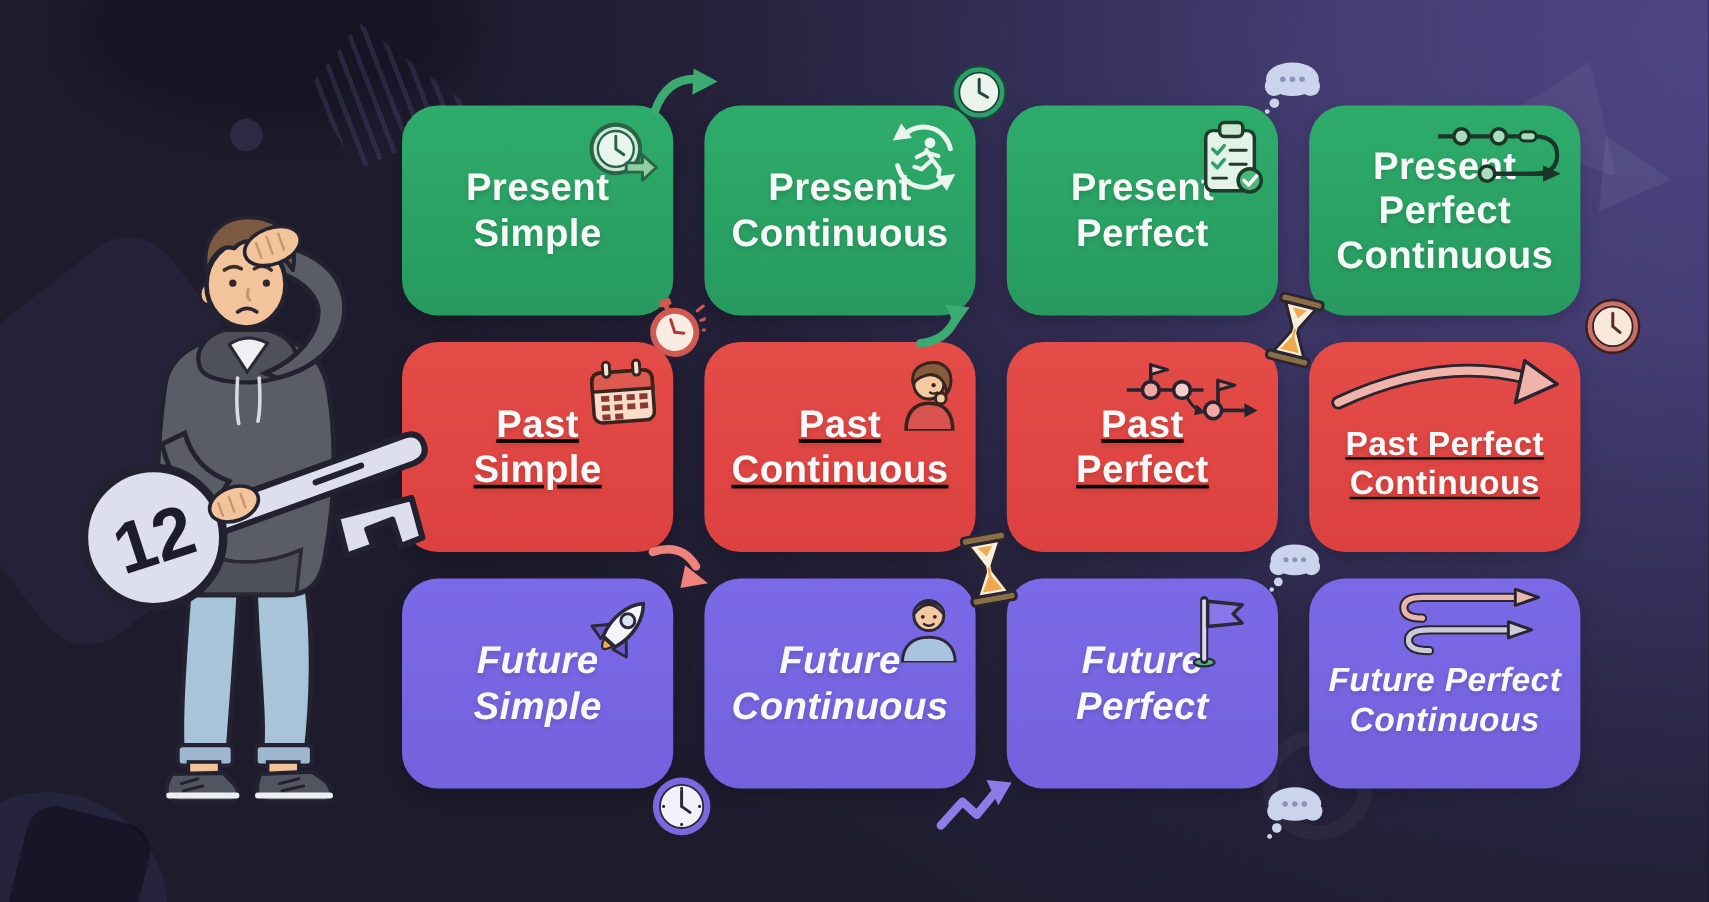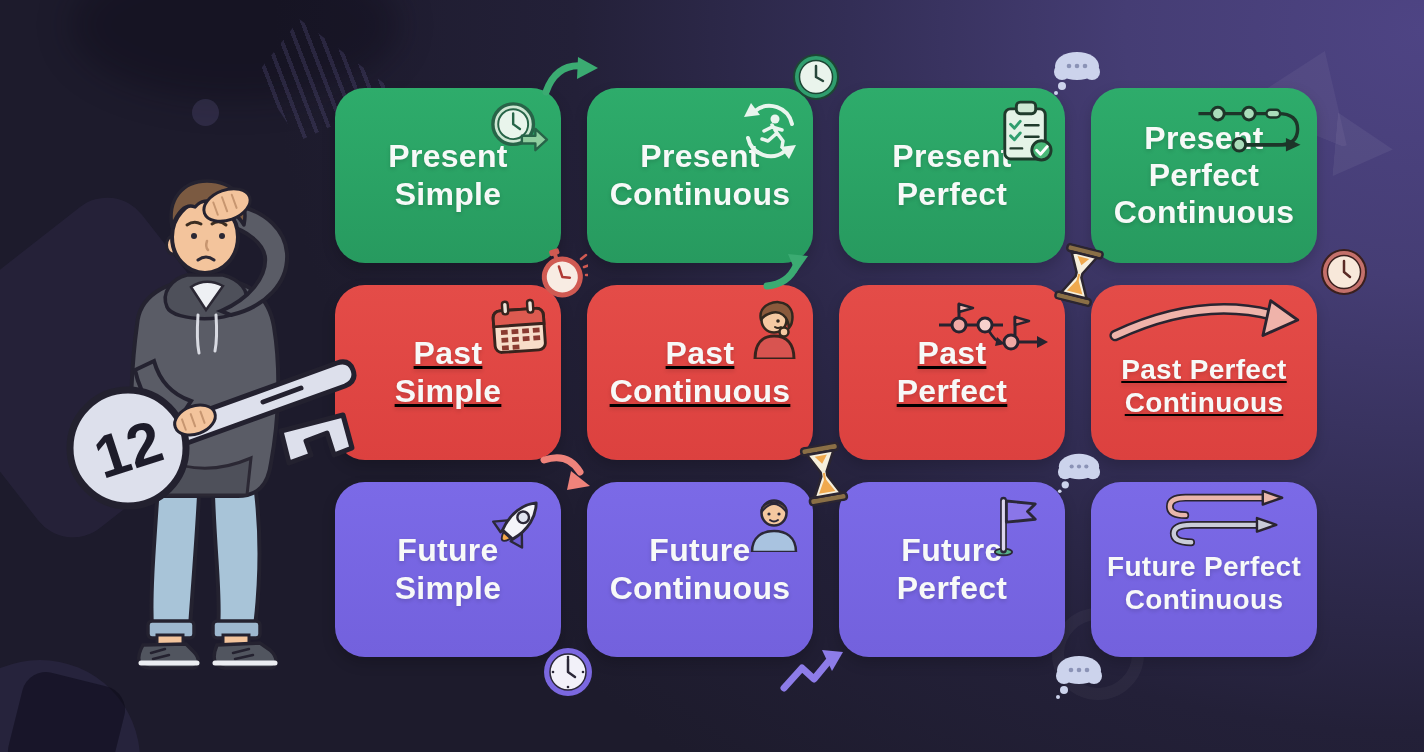--- a/index.html
+++ b/index.html
@@ -31,21 +31,21 @@
   .shape-ring{left:1052px;top:608px;width:92px;height:92px;border:12px solid rgba(255,255,255,0.04);
     border-radius:50%;box-sizing:border-box;}
 
   
   .grid{position:absolute;left:335px;top:88px;display:grid;
     grid-template-columns:repeat(4,226px);grid-auto-rows:175px;column-gap:26px;row-gap:22px;}
   .card{position:relative;border-radius:30px;display:flex;align-items:center;justify-content:center;
     box-shadow:0 6px 14px rgba(0,0,0,0.18);}
   .card.present{background:linear-gradient(180deg,#2eac6b,#279a5f);}
   .card.past{background:linear-gradient(180deg,#e44c48,#dc413f);text-decoration:underline;}
-  .card.future{background:linear-gradient(180deg,#7b6ae7,#7361dd);}
+  .card.future{background:linear-gradient(180deg,#7b6ae7,#7361dd);font-style:italic;}
   .card .title{font-weight:bold;font-size:32px;line-height:1.16;color:#f7f9f8;text-align:center;
     white-space:pre-line;letter-spacing:.3px;text-shadow:0 2px 4px rgba(0,0,0,0.15);padding:0 6px;}
   .card.wide{padding-top:28px;box-sizing:border-box;}
   .card.wide .title{font-size:28px;}
   .card>svg.icon{position:absolute;top:12px;right:12px;}
   .card>svg.icon-top{top:8px;right:16px;}
 
   
   .deco{position:absolute;}
 </style>

